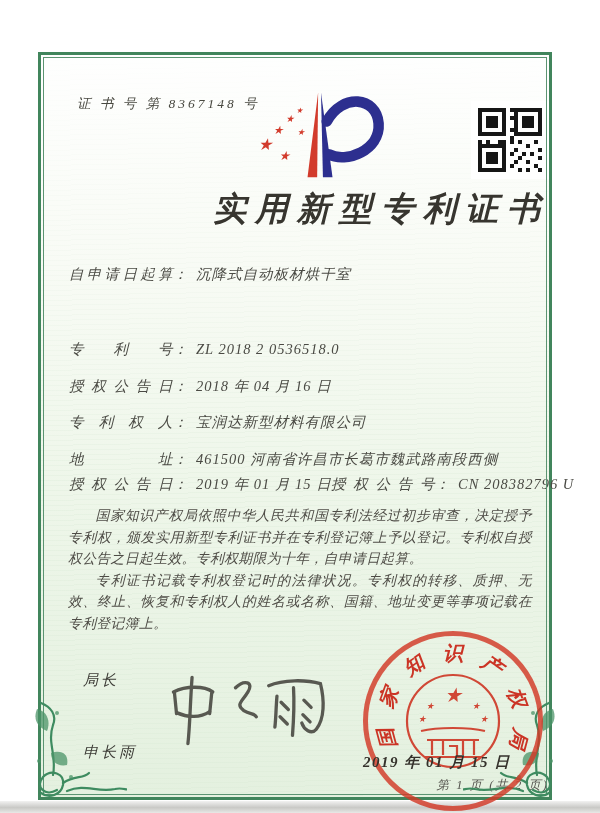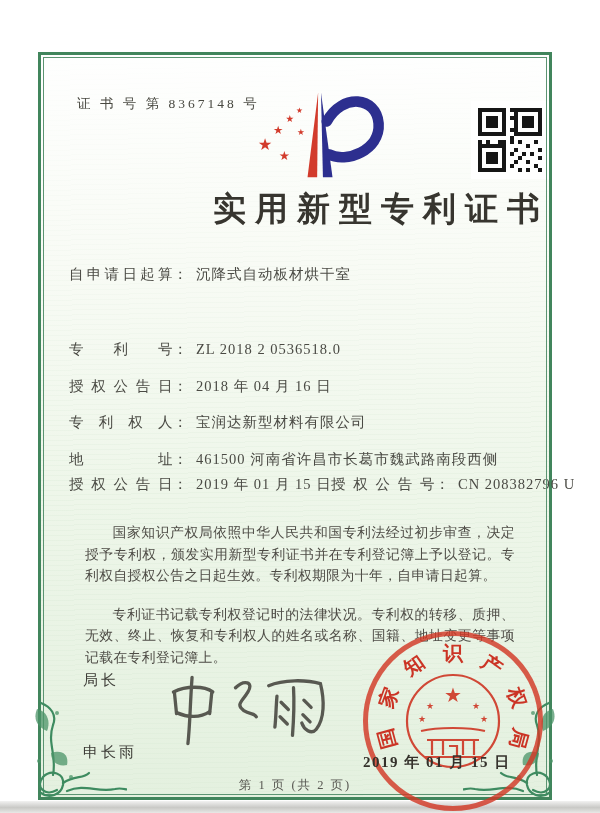--- a/index.html
+++ b/index.html
@@ -5,48 +5,48 @@
   html,body{margin:0;padding:0}
   body{width:600px;height:813px;position:relative;background:#ffffff;overflow:hidden;
        font-family:"Liberation Serif","DejaVu Serif",serif;}
   .photo-shadow{position:absolute;left:0;top:801px;width:600px;height:12px;
        background:linear-gradient(180deg,#f2f2f1,#c9c9c6 55%,#e8e8e6);}
   .frame{position:absolute;left:38px;top:52px;width:514px;height:748px;box-sizing:border-box;
        border:3px solid #41855c;
        background:
          linear-gradient(180deg,rgba(255,255,255,.95) 0%,rgba(250,252,247,.75) 28%,rgba(235,245,230,.6) 58%,rgba(223,238,218,.75) 100%),
          repeating-linear-gradient(179deg,rgba(116,172,122,.13) 0 1px,rgba(255,255,255,0) 1px 5px),
-         #f3f8ef;}
+         #f3f8ef; font-style: italic;}
   .frame::after{content:"";position:absolute;inset:2px;border:1px solid #5b9472;pointer-events:none}
   .cert-no{position:absolute;left:36px;top:40px;font-size:13.5px;color:#484840;letter-spacing:3px;white-space:nowrap}
   .logo{position:absolute;left:198px;top:32px;width:164px;height:96px}
   .qr{position:absolute;left:430px;top:46px;width:78px;height:78px;background:#fff;padding:0;
       display:flex;align-items:center;justify-content:center}
   .title{position:absolute;left:0;top:132px;width:100%;text-align:right;font-size:33px;font-weight:700;
       color:#37352f;letter-spacing:9px;white-space:nowrap}
   .fieldrow{position:absolute;left:28px;font-size:14.5px;color:#4a4a44;white-space:nowrap;letter-spacing:.5px}
   .flabel{display:inline-block;width:104px;text-align:justify;text-align-last:justify;vertical-align:bottom}
   .fcolon{margin-right:8px}
   .fvalue{letter-spacing:1px}
   .r1{top:210px}.r2{top:247px}.r3{top:285px}.r4{top:322px}.r5{top:358px}.r6{top:395px}.r7{top:420px}
   .grantpair2{position:absolute;left:262px;top:0}
   .paras{position:absolute;left:27px;top:450px;width:464px;font-size:13.8px;line-height:21.5px;
       color:#4e4c46;text-align:justify;letter-spacing:.4px}
-  .paras p{margin:17px;text-indent:2em}
+  .paras p{margin:0;text-indent:2em}
   .director{position:absolute;left:42px;font-size:15px;color:#3c3b36;letter-spacing:3px}
   .d1{top:616px}.d2{top:688px}
   .sig{position:absolute;left:120px;top:610px;width:176px;height:88px;z-index:4}
   .seal{position:absolute;left:322px;top:576px;width:170px;height:170px;border:5px solid rgba(210,56,38,.82);
       border-radius:50%;z-index:3}
   .seal .ch{position:absolute;left:50%;top:50%;font-size:20px;font-weight:700;color:#cb3425;
       font-family:"Liberation Serif",serif}
   .emblem{position:absolute;left:50%;top:50%;transform:translate(-50%,-50%)}
   .seal-date{position:absolute;left:322px;top:698px;font-size:15px;font-weight:700;color:#34312b;
       letter-spacing:1.5px;z-index:5;white-space:nowrap}
-  .footer{position:absolute;left:0;top:722px;width:100%;text-align:center;font-size:12.5px;
+  .footer{position:absolute;left:0;top:722px;width:100%;text-align:right;font-size:12.5px;
       color:#565650;letter-spacing:2px}
   .fl{position:absolute;width:100px;height:120px;z-index:2}
   .fl-left{left:-14px;top:636px}
   .fl-right{right:-14px;top:636px;transform:scaleX(-1)}
 </style>
 </head>
 <body>
 
 <div class="frame">
 

